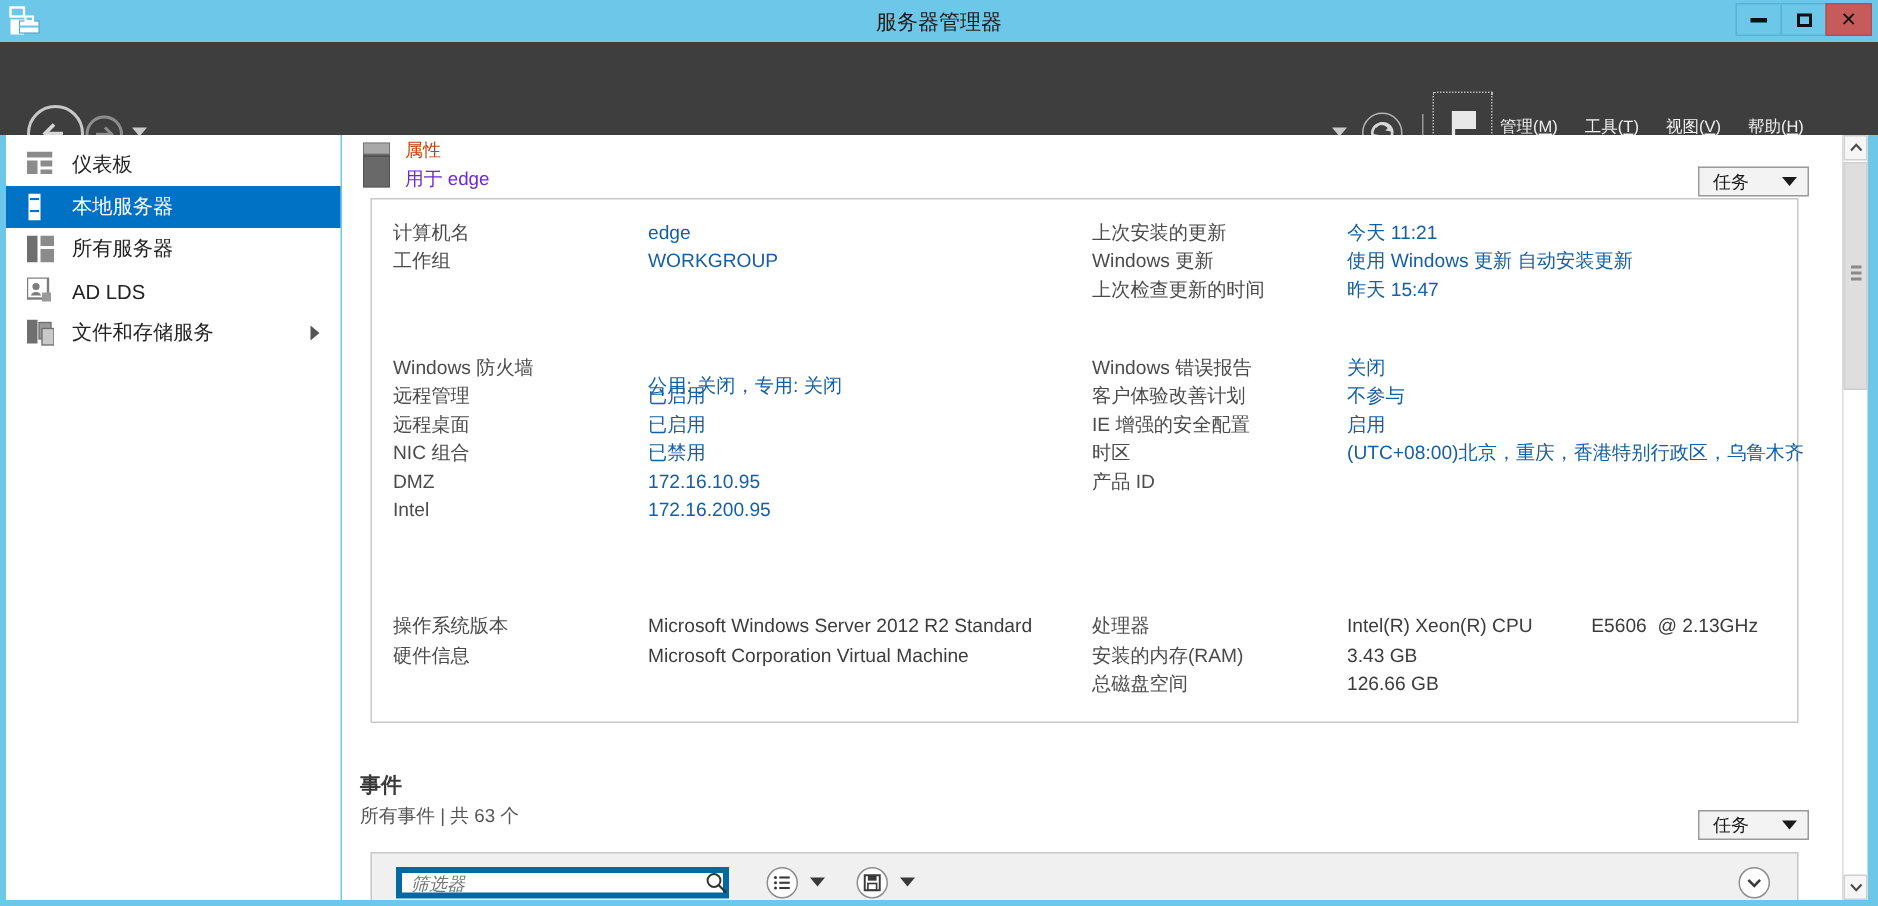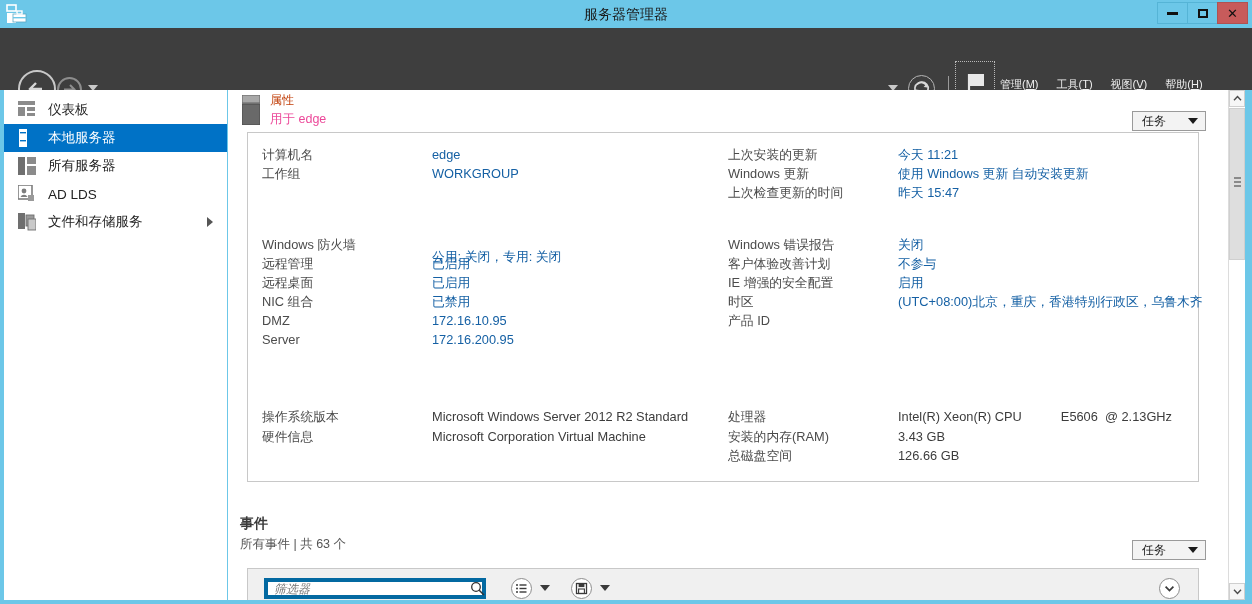--- a/index.html
+++ b/index.html
@@ -108,21 +108,21 @@
   }
 
   .panel-head { position: relative; height: 38px; padding-left: 12px; padding-top: 4px; }
   .panel-head .server-ico {
     position: absolute; left: 14px; top: 5px; width: 18px; height: 30px;
   }
   .panel-head .ph-title {
     position: absolute; left: 42px; top: 2px; font-size: 12px; font-weight: normal; color: #c2410c;
   }
   .panel-head .ph-sub {
-    position: absolute; left: 42px; top: 21px; font-size: 12.5px; color: #ec4899;
+    position: absolute; left: 42px; top: 21px; font-size: 12.5px; color: #6d28d9;
   }
   .tasks-btn {
     position: absolute; right: 22px; top: 21px; width: 74px; height: 20px;
     border: 1px solid #9a9a9a; background: #f3f3f3;
     font-size: 12px; color: #1a1a1a; display: flex; align-items: center;
     justify-content: space-between; padding: 0 7px 0 9px;
   }
   .tasks-btn .tcaret {
     width: 0; height: 0; border-left: 5px solid transparent;
     border-right: 5px solid transparent; border-top: 6px solid #1a1a1a;
@@ -351,21 +351,21 @@
       <div class="prop-row" style="left:14px; top:104px;"><span class="prop-label">Windows 防火墙</span></div>
       <div class="prop-row" style="left:184px; top:116px;"><span class="prop-value">公用: 关闭，专用: 关闭</span></div>
       <div class="prop-row" style="left:14px; top:123px;"><span class="prop-label">远程管理</span></div>
       <div class="prop-row" style="left:184px; top:123px;"><span class="prop-value">已启用</span></div>
       <div class="prop-row" style="left:14px; top:142px;"><span class="prop-label">远程桌面</span></div>
       <div class="prop-row" style="left:184px; top:142px;"><span class="prop-value">已启用</span></div>
       <div class="prop-row" style="left:14px; top:161px;"><span class="prop-label">NIC 组合</span></div>
       <div class="prop-row" style="left:184px; top:161px;"><span class="prop-value">已禁用</span></div>
       <div class="prop-row" style="left:14px; top:180px;"><span class="prop-label">DMZ</span></div>
       <div class="prop-row" style="left:184px; top:180px;"><span class="prop-value">172.16.10.95</span></div>
-      <div class="prop-row" style="left:14px; top:199px;"><span class="prop-label">Server</span></div>
+      <div class="prop-row" style="left:14px; top:199px;"><span class="prop-label">Intel</span></div>
       <div class="prop-row" style="left:184px; top:199px;"><span class="prop-value">172.16.200.95</span></div>
 
       <div class="prop-row" style="left:480px; top:104px;"><span class="prop-label">Windows 错误报告</span></div>
       <div class="prop-row" style="left:650px; top:104px;"><span class="prop-value">关闭</span></div>
       <div class="prop-row" style="left:480px; top:123px;"><span class="prop-label">客户体验改善计划</span></div>
       <div class="prop-row" style="left:650px; top:123px;"><span class="prop-value">不参与</span></div>
       <div class="prop-row" style="left:480px; top:142px;"><span class="prop-label">IE 增强的安全配置</span></div>
       <div class="prop-row" style="left:650px; top:142px;"><span class="prop-value">启用</span></div>
       <div class="prop-row" style="left:480px; top:161px;"><span class="prop-label">时区</span></div>
       <div class="prop-row" style="left:650px; top:161px;"><span class="prop-value">(UTC+08:00)北京，重庆，香港特别行政区，乌鲁木齐</span></div>

